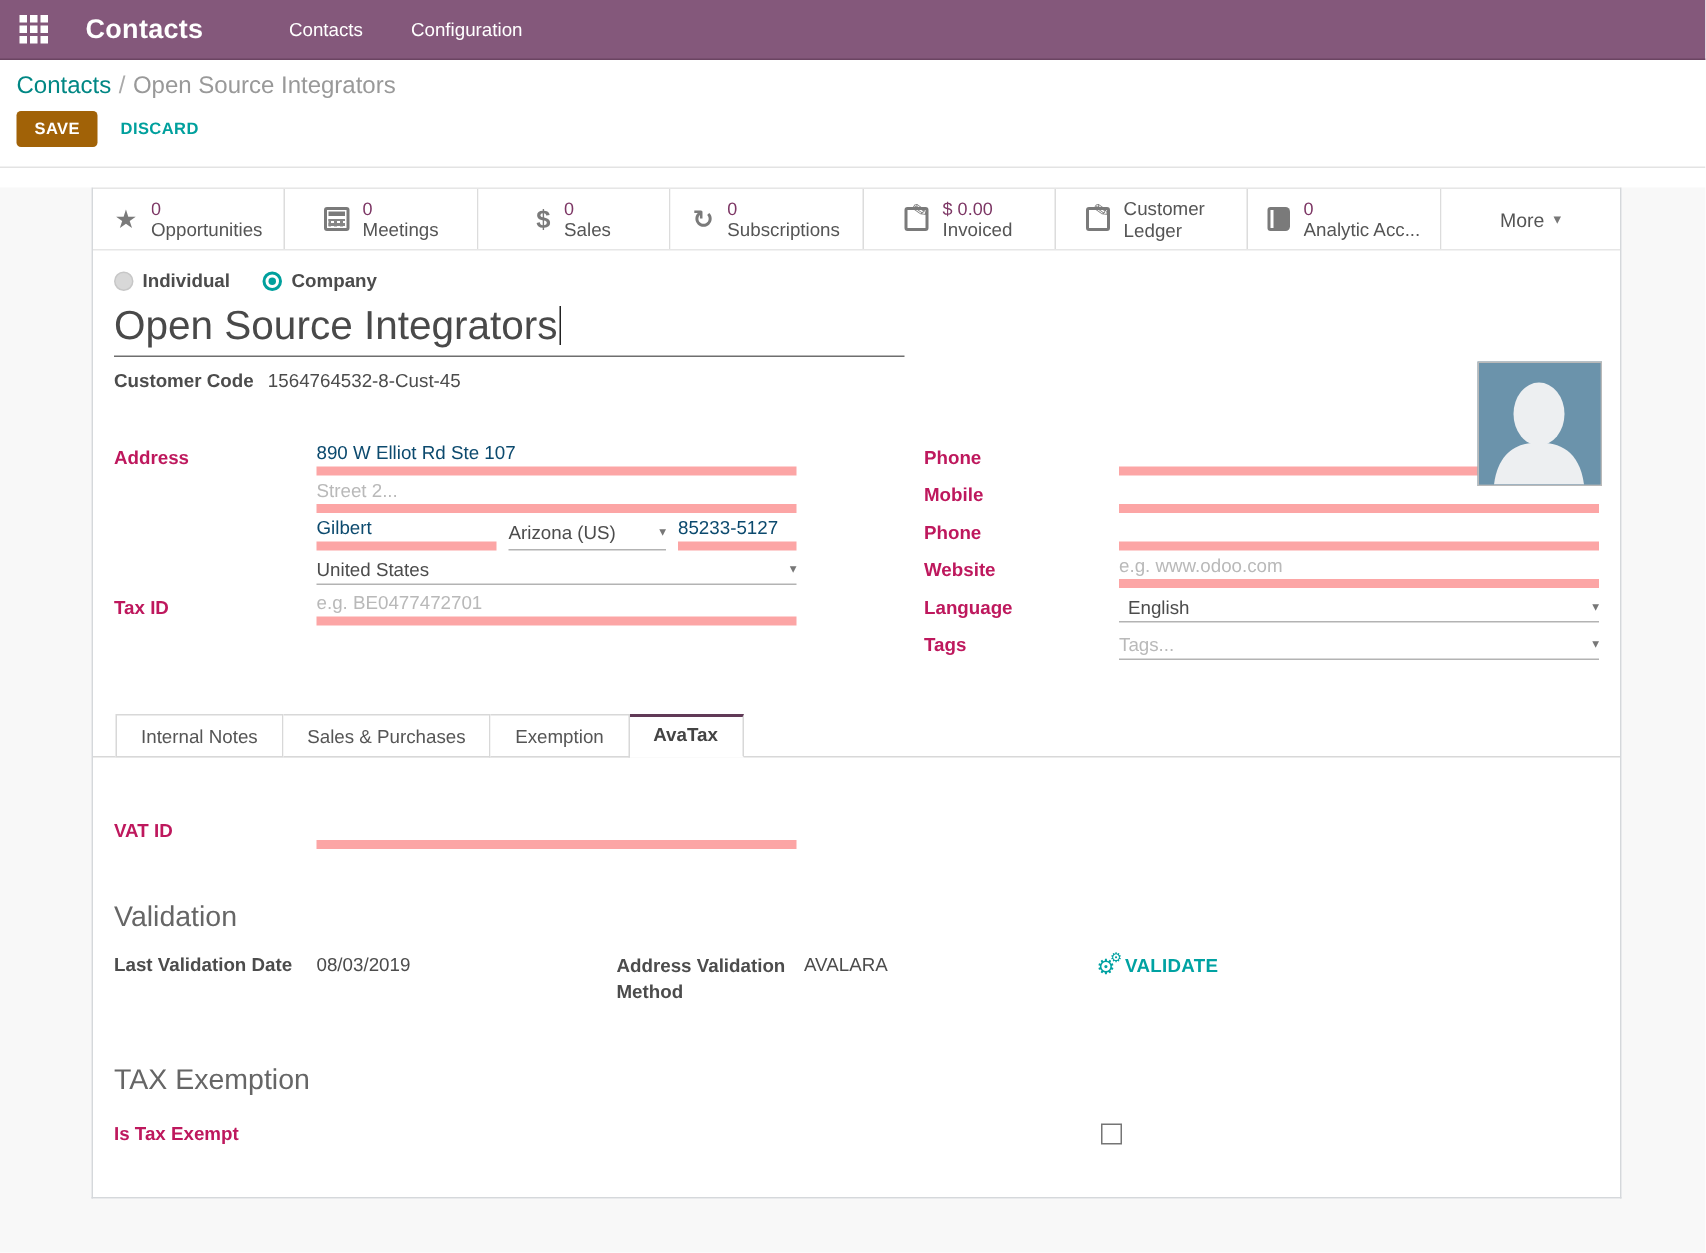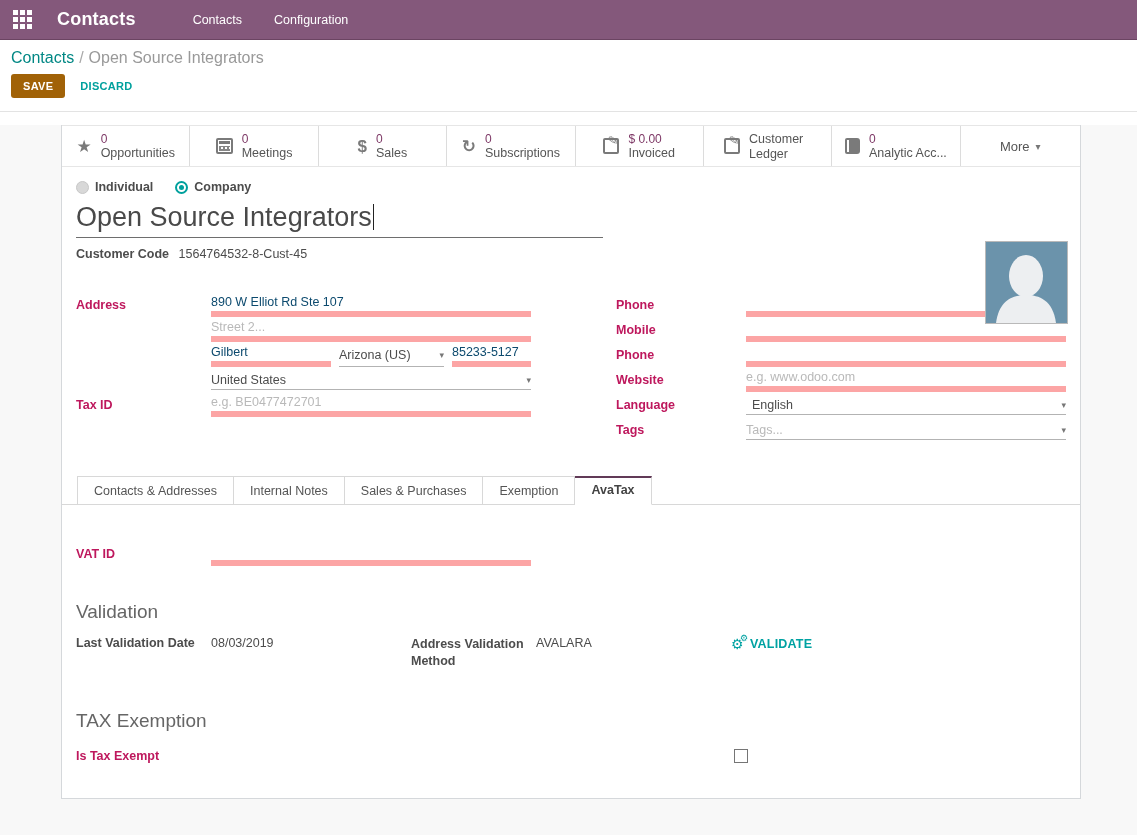--- a/index.html
+++ b/index.html
@@ -313,21 +313,20 @@
                 <span class="ph">Tags...</span>
                 <span class="sel-caret">▾</span>
               </div>
             </div>
           </div>
         </div>
       </div>
     </div>
 
     <div class="tabs">
-      <div class="tab">Contacts &amp; Addresses</div>
       <div class="tab">Internal Notes</div>
       <div class="tab">Sales &amp; Purchases</div>
       <div class="tab">Exemption</div>
       <div class="tab active">AvaTax</div>
     </div>
 
     <div class="tabpane">
       <div class="vat-row">
         <div class="flabel">VAT ID</div>
         <div class="fval">

